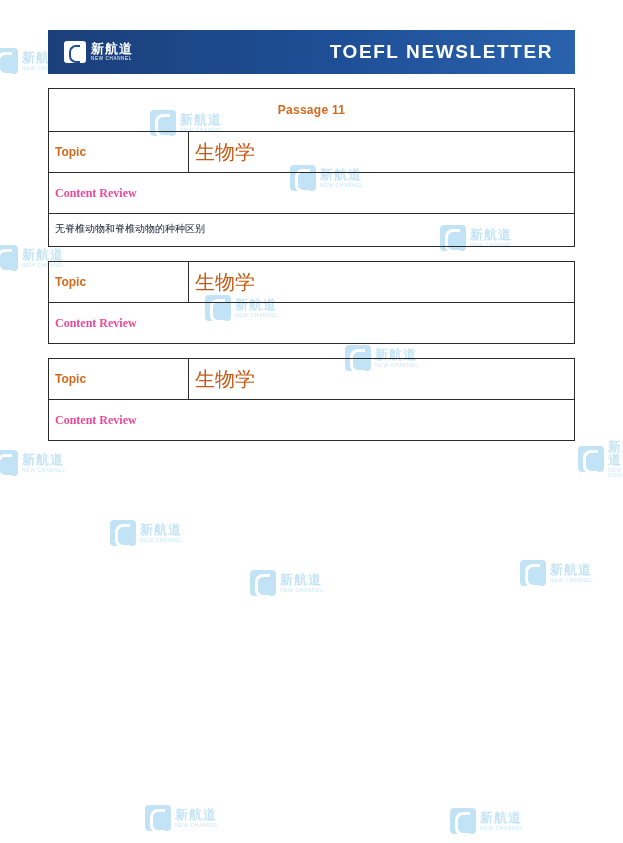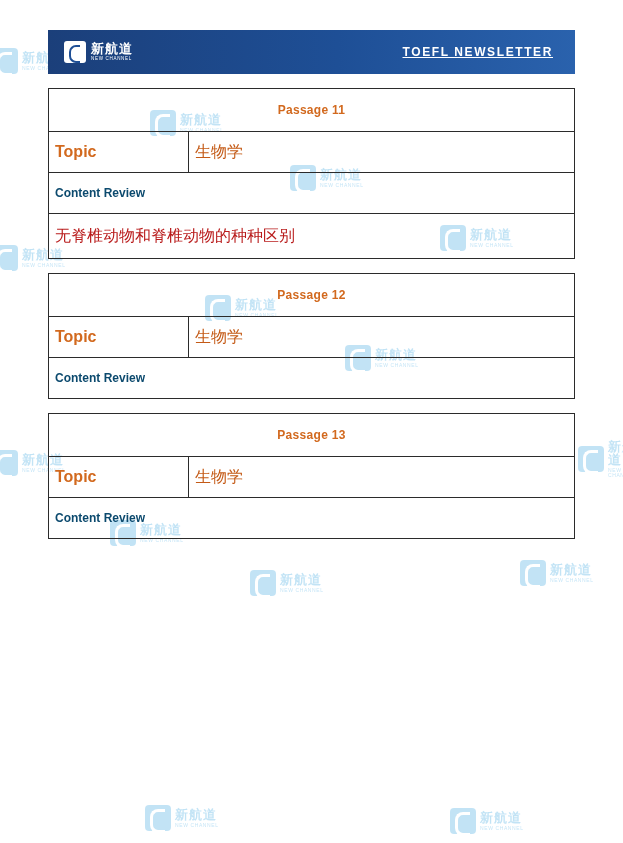--- a/index.html
+++ b/index.html
@@ -122,24 +122,23 @@
     letter-spacing: 1px;
   }
   .logo-en {
     font-size: 4.5px;
     color: #ffffff;
     letter-spacing: 0.7px;
     margin-top: 2px;
   }
   .banner-title {
     color: #ffffff;
-    font-size: 12px;
+    font-size: 19px;
     font-weight: bold;
     letter-spacing: 1.6px;
-    text-decoration: underline;
   }
 
   
   .passage-table {
     width: 100%;
     border-collapse: collapse;
     table-layout: fixed;
     margin-top: 14px;
     background: transparent;
   }
@@ -153,44 +152,45 @@
     text-align: center;
     color: #d2691e;
     font-weight: bold;
     font-size: 12px;
     height: 30px;
     letter-spacing: 0.3px;
   }
   .cell-label {
     color: #d2691e;
     font-weight: bold;
-    font-size: 16px;
+    font-size: 12px;
     padding: 8px 10px;
     height: 28px;
     width: 140px;
   }
   .cell-value-cn {
     color: #c45a16;
-    font-size: 16px;
+    font-size: 20px;
     padding: 8px 10px;
     font-family: "DejaVu Sans", sans-serif;
   }
   .cell-review-label {
-    color: #0c4a6e;
+    color: #ec4899;
     font-weight: bold;
     font-size: 12px;
     padding: 8px 10px;
     height: 28px;
+    font-family: Liberation Serif, serif;
   }
   .cell-body {
-    color: #b91c1c;
-    font-size: 16px;
+    color: #0f172a;
+    font-size: 10px;
     line-height: 2.0;
     padding: 9px 12px 11px 12px;
-    font-family: Liberation Sans, sans-serif;
+    font-family: Liberation Mono, monospace;
   }
 </style>
 </head>
 <body>
 
 <div class="watermarks">
   <div class="wm" style="left:-8px; top:48px;">
     <span class="wm-mark"></span>
     <span class="wm-txt">
       <span class="wm-cn">新航道</span>
@@ -325,42 +325,36 @@
     </tbody>
   </table>
 
   <table class="passage-table">
     <colgroup>
         <col style="width:140px">
         <col>
       </colgroup>
     <tbody>
       <tr>
-        <td class="cell-title" colspan="2">Passage 12</td>
-      </tr>
-      <tr>
         <td class="cell-label">Topic</td>
         <td class="cell-value-cn">生物学</td>
       </tr>
       <tr>
         <td class="cell-review-label" colspan="2">Content Review</td>
       </tr>
     </tbody>
   </table>
 
   <table class="passage-table">
     <colgroup>
         <col style="width:140px">
         <col>
       </colgroup>
     <tbody>
       <tr>
-        <td class="cell-title" colspan="2">Passage 13</td>
-      </tr>
-      <tr>
         <td class="cell-label">Topic</td>
         <td class="cell-value-cn">生物学</td>
       </tr>
       <tr>
         <td class="cell-review-label" colspan="2">Content Review</td>
       </tr>
     </tbody>
   </table>
 
 </div>

